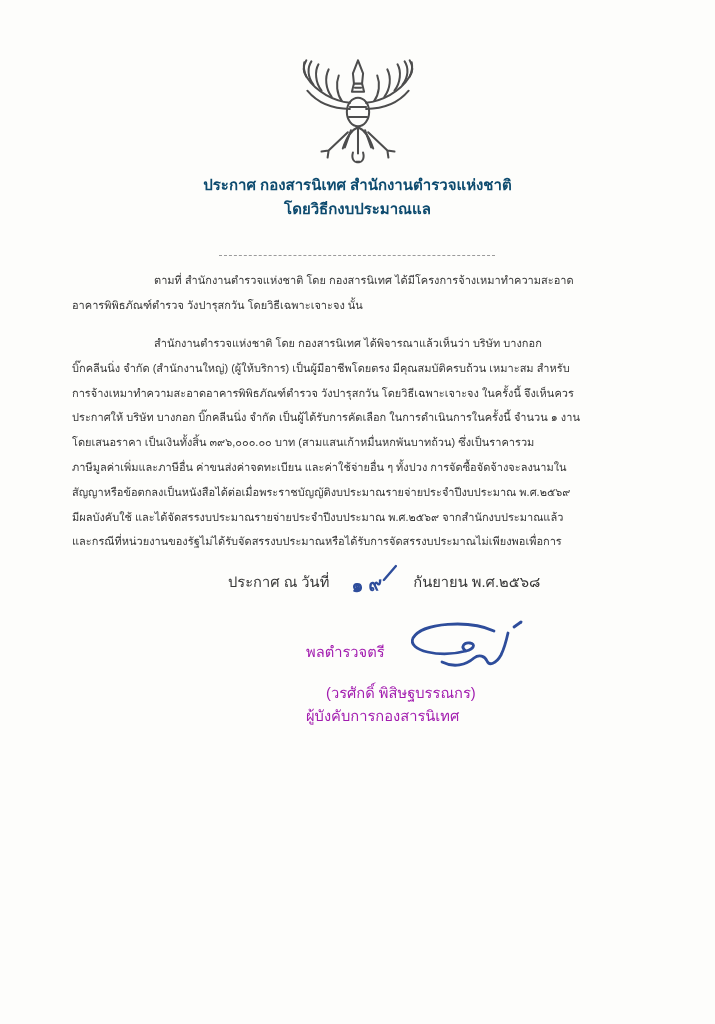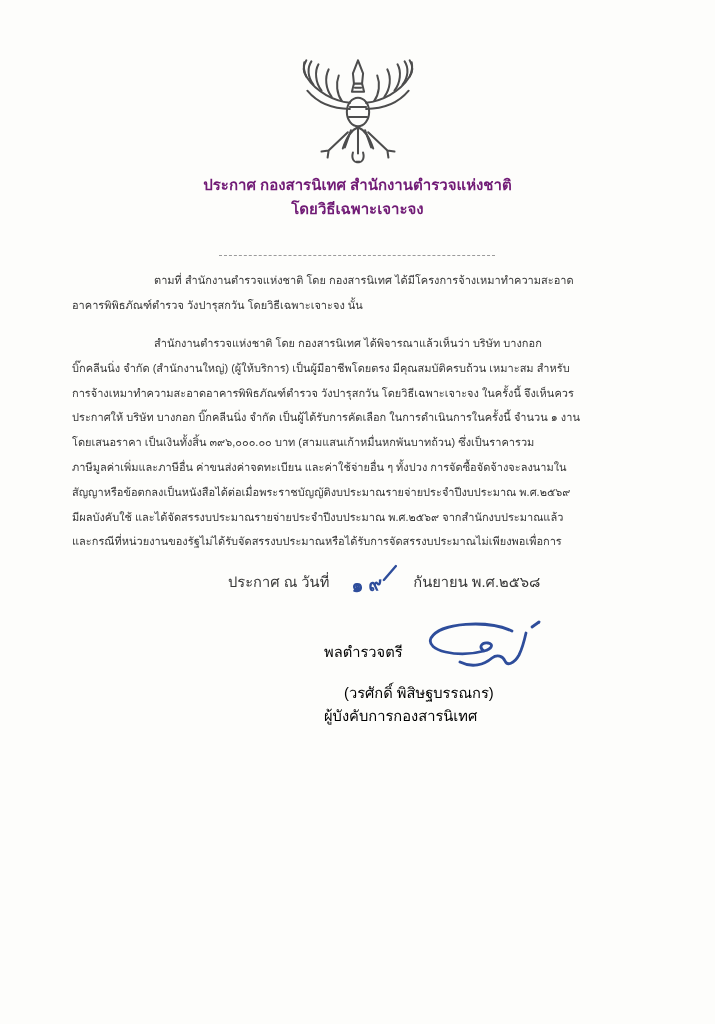--- a/index.html
+++ b/index.html
@@ -19,21 +19,21 @@
     width:152px;height:114px;
   }
   .emblem svg{width:100%;height:100%;}
   .emblem path,.emblem ellipse,.emblem line{
     stroke:#4d4d4d;fill:none;stroke-width:2;stroke-linecap:round;stroke-linejoin:round;
   }
   
   .header{
     position:absolute;top:173px;left:20px;right:20px;
     text-align:center;font-weight:bold;
-    font-size:15px;line-height:23.5px;color:#701a75;
+    font-size:15px;line-height:23.5px;color:#0c4a6e;
   }
   .divider{
     position:absolute;top:255px;left:219px;width:276px;height:0;
     border-top:1.6px dashed #9b9b9b;
   }
   
   .para{
     position:absolute;left:72px;width:578px;
     font-size:11px;line-height:24.8px;color:#383838;
   }
@@ -51,22 +51,22 @@
     position:relative;display:inline-block;
     margin:0 26px 0 22px;
     color:#2e4d9b;
     font-size:19px;font-weight:bold;letter-spacing:5px;
     transform:rotate(-4deg) translateY(2px);
   }
   .hand-day svg{position:absolute;right:-14px;top:-7px;width:20px;height:20px;}
   .hand-day svg line{stroke:#2e4d9b;stroke-width:2.4;stroke-linecap:round;}
   
   .sig-block{
-    position:absolute;top:641px;left:324px;
-    font-size:14.7px;line-height:23px;color:#000000;
+    position:absolute;top:641px;left:306px;
+    font-size:14.7px;line-height:23px;color:#a21caf;
   }
   .sig-rank{display:inline-block;}
   .sig-ink{
     position:absolute;left:84px;top:-24px;width:156px;height:62px;
   }
   .sig-ink path{stroke:#2e4d9b;fill:none;stroke-width:2.8;stroke-linecap:round;stroke-linejoin:round;}
   .sig-name{margin-top:18px;padding-left:20px;}
   .sig-position{padding-left:0px;}
 </style>
 </head>
@@ -108,21 +108,21 @@
       <path d="M75,70 L75,96 M68,73 L62,90 M82,73 L88,90"></path>
 
       <path d="M65,75 L46,93 M46,93 l-7,1 M46,93 l-1,7"></path>
       <path d="M85,75 L104,93 M104,93 l7,1 M104,93 l1,7"></path>
       <path d="M70,95 c-2,7 2,11 6,9 M80,95 c2,7 -2,11 -6,9"></path>
     </svg>
   </div>
 
   <div class="header">
     <div>ประกาศ กองสารนิเทศ สำนักงานตำรวจแห่งชาติ</div>
-    <div>โดยวิธีเฉพาะเจาะจง</div>
+    <div>โดยวิธีกงบประมาณแล</div>
   </div>
   <div class="divider"></div>
 
   <div class="para para1">
     <div class="body-line indent">ตามที่ สำนักงานตำรวจแห่งชาติ โดย กองสารนิเทศ ได้มีโครงการจ้างเหมาทำความสะอาด</div>
     <div class="body-line">อาคารพิพิธภัณฑ์ตำรวจ วังปารุสกวัน โดยวิธีเฉพาะเจาะจง นั้น</div>
   </div>
 
   <div class="para para2">
     <div class="body-line indent">สำนักงานตำรวจแห่งชาติ โดย กองสารนิเทศ ได้พิจารณาแล้วเห็นว่า บริษัท บางกอก</div>

